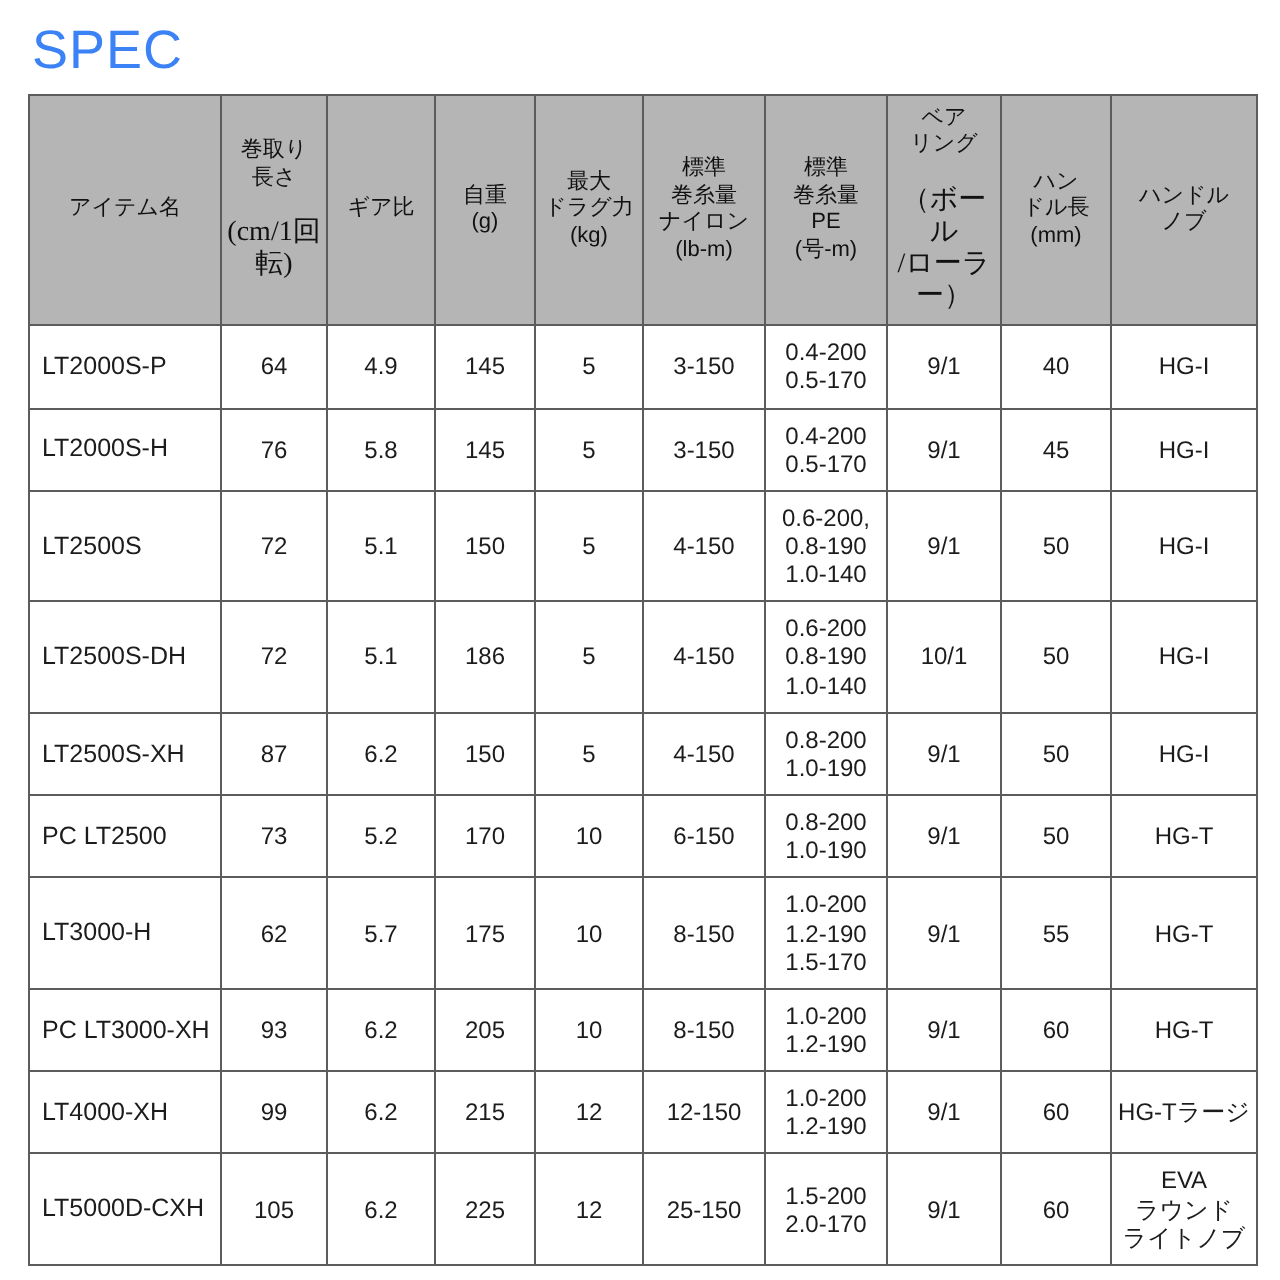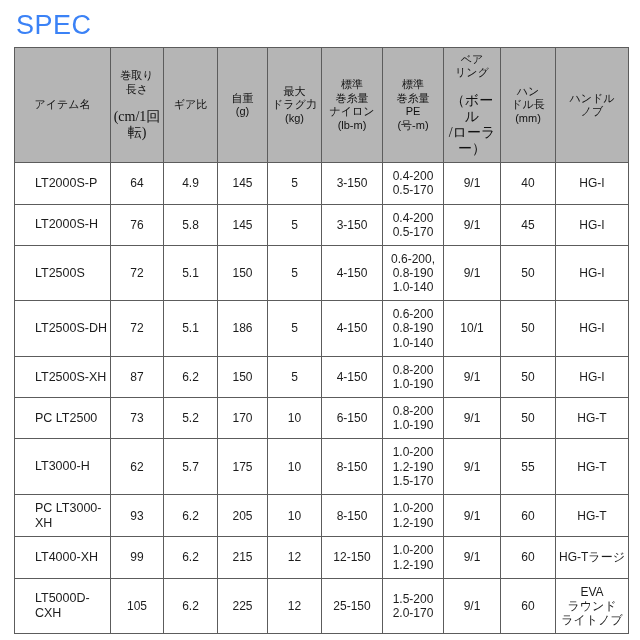--- a/index.html
+++ b/index.html
@@ -49,21 +49,21 @@
     font-family: Liberation Serif, serif;
   }
   table.spec td {
     font-size: 12px;
     line-height: 1.18;
     padding: 6px 2px;
     background: #ffffff;
   }
   table.spec td.name-cell {
     text-align: left;
-    padding-left: 20px;
+    padding-left: 6px;
     font-size: 12.5px;
   }
 </style>
 </head>
 <body>
 
 <div class="page">
   <h1 class="title">SPEC</h1>
   <table class="spec">
     <colgroup id="spec-colgroup">

